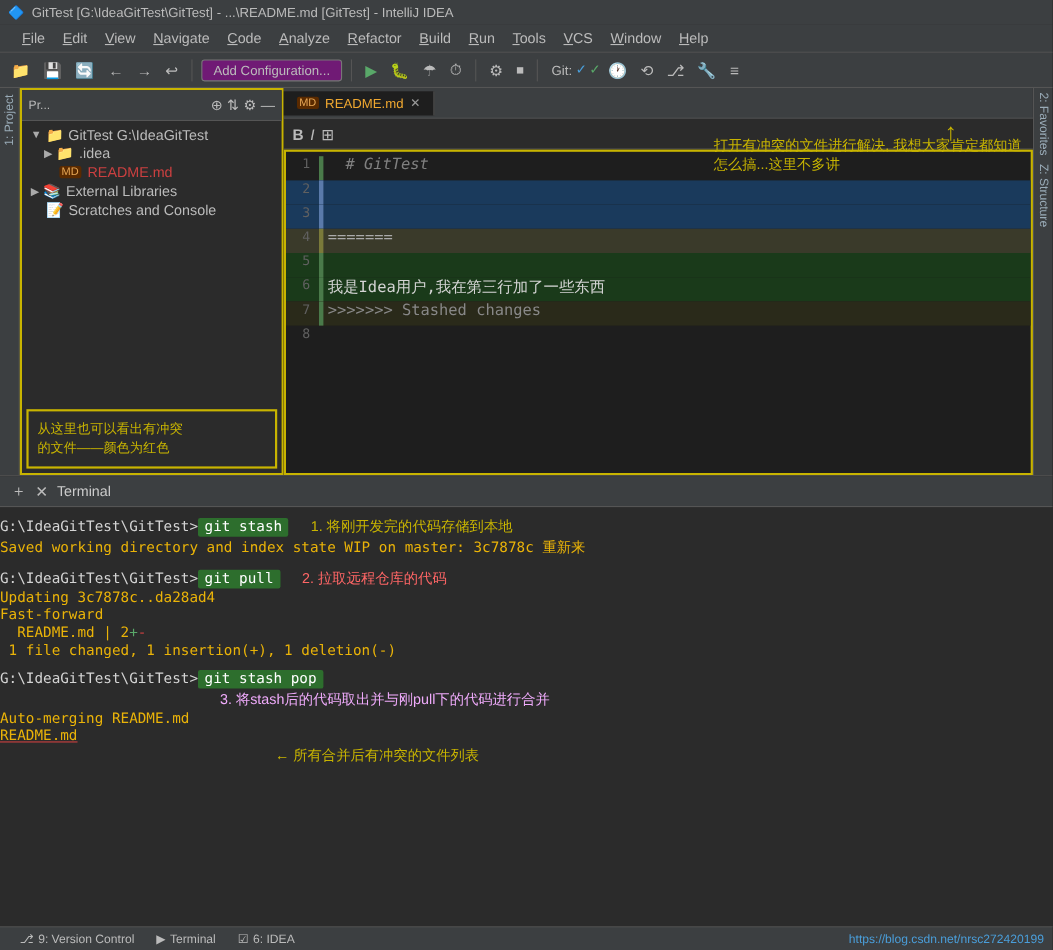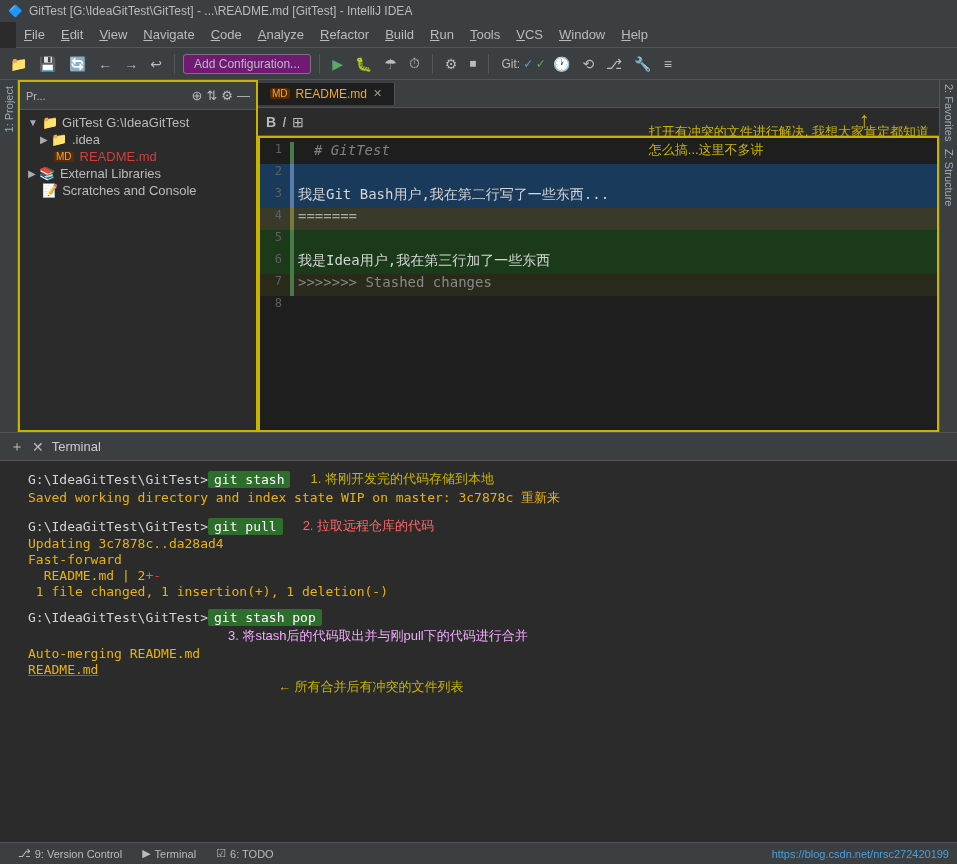--- a/index.html
+++ b/index.html
@@ -16,26 +16,25 @@
       color: #bbbbbb;
       font-family: Arial, sans-serif;
     }
 
     
     #menu-bar {
       background: #3c3f41;
       height: 26px;
       display: flex;
       align-items: center;
-      padding: 0 0;
+      padding: 0 12px;
       font-family: Arial, sans-serif;
       font-size: 13px;
       color: #bbbbbb;
       border-bottom: 1px solid #555;
-      margin-left: 16px;
     }
     .menu-item { padding: 2px 8px; cursor: pointer; }
     .menu-item u { text-decoration: underline; }
 
     
     #toolbar {
       background: #3c3f41;
       height: 32px;
       display: flex;
       align-items: center;
@@ -211,21 +210,21 @@
       border-bottom: 1px solid #555;
     }
     .terminal-header-label {
       color: #cccccc;
       font-family: Arial, sans-serif;
       font-size: 13px;
     }
     .terminal-btn { color: #bbbbbb; font-size: 14px; cursor: pointer; background: none; border: none; }
     #terminal-content {
       flex: 1;
-      padding: 8px 28px;
+      padding: 8px 0;
       font-family: 'Consolas', monospace;
       font-size: 13px;
       color: #d4d4d4;
       overflow: hidden;
       position: relative;
     }
     .term-line { margin: 1px 0; display: flex; align-items: center; flex-wrap: wrap; }
     .term-path { color: #d4d4d4; }
     .term-command { background: #2d6e2d; color: #ffffff; padding: 1px 6px; border-radius: 2px; }
     .term-output { color: #eab308; }
@@ -404,20 +403,26 @@
           <span>External Libraries</span>
         </div>
 
         <div class="tree-item tree-indent-0">
           <span style="width:10px; display:inline-block;"></span>
           <span style="color:#7da6c7;">📝</span>
           <span>Scratches and Console</span>
         </div>
       </div>
 
+      <div style="position:relative; margin-top:auto;">
+        <div style="padding:8px; color:#c8b400; font-family:Arial,'Microsoft YaHei',sans-serif; font-size:12px; border:2px solid #c8b400; margin:4px;">
+          <span style="white-space:pre-line;">从这里也可以看出有冲突
+的文件——颜色为红色</span>
+        </div>
+      </div>
     </div>
 
     <div id="editor-area">
       <div id="editor-tabs">
         <div class="editor-tab active">
           <span style="color:#e8a855; font-size:10px; background:#5a2a00; padding:0 2px; border-radius:2px;">MD</span>
           <span>README.md</span>
           <span class="tab-close">✕</span>
         </div>
       </div>
@@ -447,21 +452,20 @@
         </div>
 
         <div class="code-line conflict-incoming">
           <span class="line-gutter">2</span>
           <span class="line-marker" style="background:#5a7aaa; width:4px; display:inline-block; height:22px;"></span>
         </div>
 
         <div class="code-line conflict-incoming">
           <span class="line-gutter">3</span>
           <span class="line-marker" style="background:#5a7aaa; width:4px; display:inline-block; height:22px;"></span>
-          <span class="line-content code-normal">我是Git Bash用户,我在第二行写了一些东西...</span>
         </div>
 
         <div class="code-line conflict-separator">
           <span class="line-gutter">4</span>
           <span class="line-marker" style="background:#7a7a3a; width:4px; display:inline-block; height:22px;"></span>
           <span class="line-content" style="color:#aaaaaa;">=======</span>
         </div>
 
         <div class="code-line conflict-current">
           <span class="line-gutter">5</span>
@@ -559,19 +563,19 @@
     <div class="status-tab">
       <span>⎇</span>
       <span>9: Version Control</span>
     </div>
     <div class="status-tab">
       <span>▶</span>
       <span>Terminal</span>
     </div>
     <div class="status-tab">
       <span>☑</span>
-      <span>6: TODO</span>
+      <span>6: IDEA</span>
     </div>
   </div>
   <div>
     <span class="status-url">https://blog.csdn.net/nrsc272420199</span>
   </div>
 </div>
 
 </body></html>

